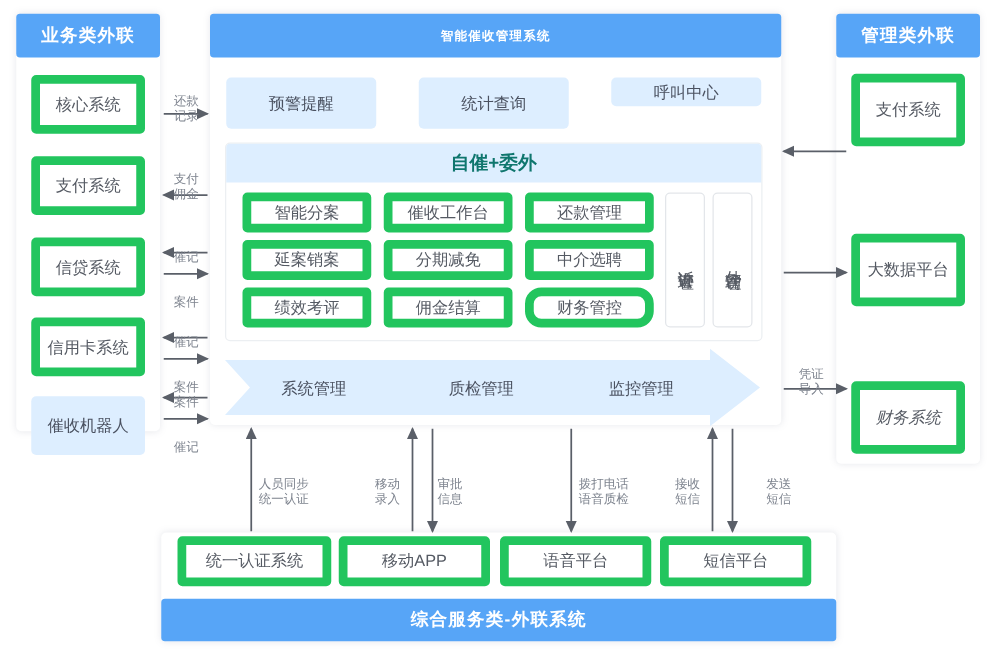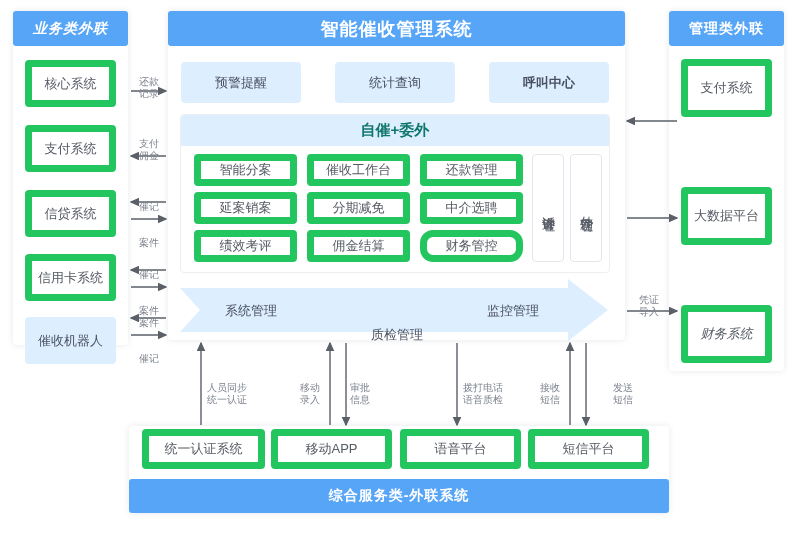--- a/index.html
+++ b/index.html
@@ -90,21 +90,21 @@
   }
   svg.arrows{position:absolute;left:0;top:0;width:800px;height:534px;overflow:visible;}
 </style>
 </head>
 <body>
 
 <div id="stage">
 
   <div class="panel" style="left:13px;top:11px;width:115px;height:334px;"></div>
 
-  <div class="bluebar" style="left:13px;top:11px;width:115px;height:35px;font-size:14px;font-style:italic;">
+  <div class="bluebar" style="left:13px;top:11px;width:115px;height:35px;font-size:14px;">
     <span>业务类外联</span>
   </div>
 
   <div class="wbox" style="left:25px;top:60px;width:91px;height:47px;">
     <span>核心系统</span>
   </div>
   <div class="wbox" style="left:25px;top:125px;width:91px;height:47px;">
     <span>支付系统</span>
   </div>
   <div class="wbox" style="left:25px;top:190px;width:91px;height:47px;">
@@ -112,31 +112,31 @@
   </div>
   <div class="wbox" style="left:25px;top:254px;width:91px;height:47px;">
     <span>信用卡系统</span>
   </div>
   <div class="lbox" style="left:25px;top:317px;width:91px;height:47px;">
     <span>催收机器人</span>
   </div>
 
   <div class="panel" style="left:168px;top:11px;width:457px;height:329px;"></div>
 
-  <div class="bluebar" style="left:168px;top:11px;width:457px;height:35px;font-size:18px;">
+  <div class="bluebar" style="left:168px;top:11px;width:457px;height:35px;font-size:10px;">
     <span>智能催收管理系统</span>
   </div>
 
   <div class="lbox" style="left:181px;top:62px;width:120px;height:41px;">
     <span>预警提醒</span>
   </div>
   <div class="lbox" style="left:335px;top:62px;width:120px;height:41px;">
     <span>统计查询</span>
   </div>
-  <div class="lbox" style="left:489px;top:62px;width:120px;height:41px;font-weight:bold;">
+  <div class="lbox" style="left:489px;top:62px;width:120px;height:23px;">
     <span>呼叫中心</span>
   </div>
 
   <div class="innerframe" style="left:180px;top:114px;width:430px;height:159px;"></div>
   <div class="sectiontitle" style="left:181px;top:115px;width:428px;height:31px;">
     <span>自催+委外</span>
   </div>
 
   <div class="wbox" style="left:194px;top:154px;width:103px;height:32px;">
     <span>智能分案</span>
@@ -174,21 +174,21 @@
   <div class="vbox" style="left:570px;top:154px;width:32px;height:108px;">
     <span>外访管理</span>
   </div>
 
   <svg class="arrows" viewBox="0 0 800 534">
     <polygon points="180,288 568,288 568,279 608,310 568,341 568,332 180,332 200,310" fill="#ddeeff"></polygon>
   </svg>
   <div class="bannertxt" style="left:206px;top:302px;width:90px;">
     <span>系统管理</span>
   </div>
-  <div class="bannertxt" style="left:352px;top:302px;width:90px;margin-top:24px;">
+  <div class="bannertxt" style="left:340px;top:302px;width:90px;">
     <span>质检管理</span>
   </div>
   <div class="bannertxt" style="left:468px;top:302px;width:90px;">
     <span>监控管理</span>
   </div>
 
   <div class="panel" style="left:669px;top:11px;width:115px;height:360px;"></div>
 
   <div class="bluebar" style="left:669px;top:11px;width:115px;height:35px;font-size:14px;">
     <span>管理类外联</span>

